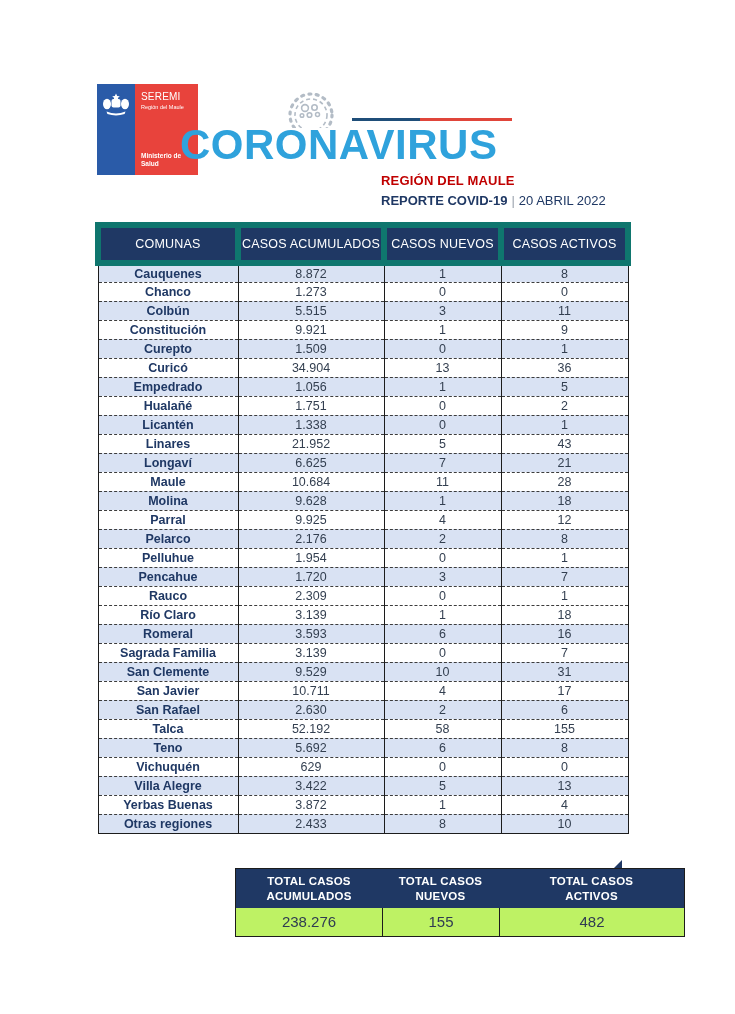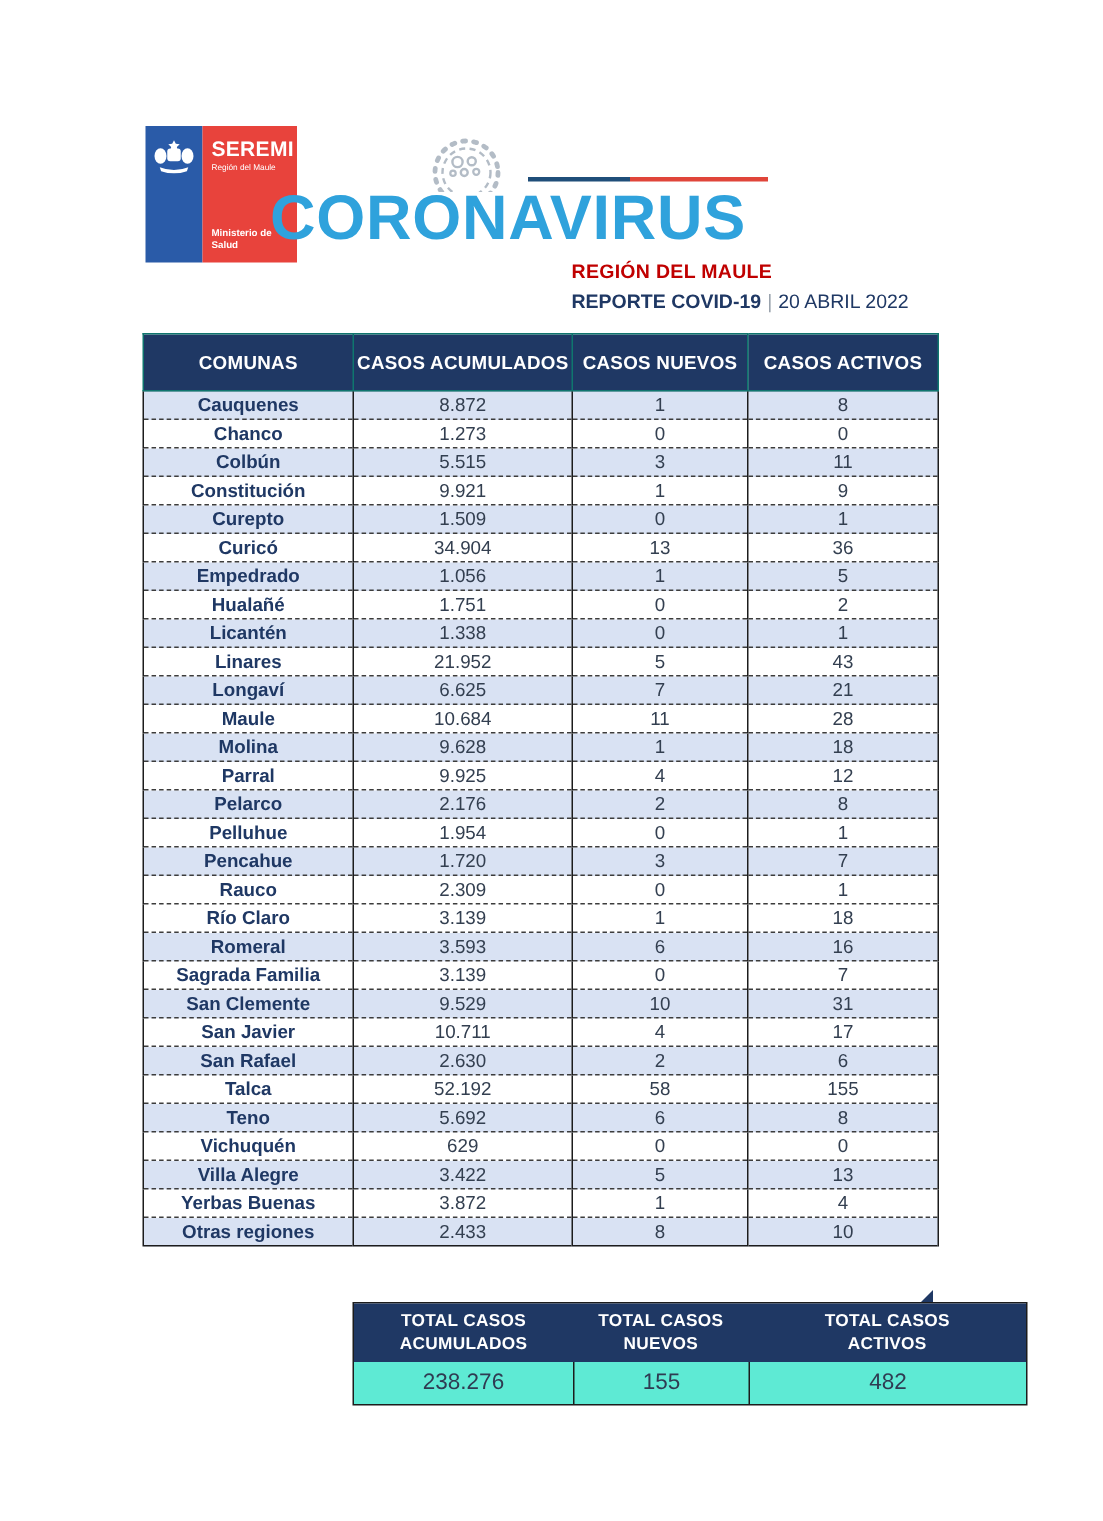--- a/index.html
+++ b/index.html
@@ -4,21 +4,21 @@
 <style>
   * { margin:0; padding:0; box-sizing:border-box; }
   html,body { background:#ffffff; }
   body { font-family:"Liberation Sans", sans-serif; }
   .page { position:relative; width:735px; height:1014px; background:#fff; overflow:hidden; }
 
   
   .logo { position:absolute; left:97px; top:84px; width:101px; height:91px; display:flex; }
   .logo-blue { width:38px; background:#2a5ba8; display:flex; justify-content:center; padding-top:7px; }
   .logo-red { width:63px; background:#e8433c; color:#fff; display:flex; flex-direction:column; padding:7px 0 7px 6px; }
-  .logo-seremi { font-size:14px; font-weight:bold; letter-spacing:.2px; }
+  .logo-seremi { font-size:10px; font-weight:normal; letter-spacing:.2px; }
   .logo-region { font-size:5.5px; margin-top:2px; }
   .logo-ministry { font-size:6.5px; font-weight:bold; margin-top:auto; line-height:8px; white-space:pre-line; }
 
   
   .brand-title { position:absolute; left:180px; top:124px; font-size:42px; font-weight:bold;
                  letter-spacing:.5px; color:#2fa2dc; line-height:1; }
   .virus-icon { position:absolute; left:276px; top:84px; }
   .flag-line { position:absolute; left:352px; top:118px; height:3px; display:flex; }
   .flag-line .navy { width:68px; height:3px; background:#1f4e79; }
   .flag-line .red  { width:92px; height:3px; background:#e0453a; }
@@ -29,37 +29,37 @@
   .sub-report { color:#1f3864; }
   .sub-report .rep-label { font-weight:bold; }
   .sub-report .sep { color:#9aa3ad; font-weight:normal; padding:0 4px; }
 
   
   .data-table { position:absolute; left:95px; top:222px; width:530px;
                 border-collapse:collapse; table-layout:fixed; font-size:12.5px;
                 border:1.5px solid #1c1c1c; }
   .data-table col.c1 { width:140px; } .data-table col.c2 { width:146px; }
   .data-table col.c3 { width:117px; } .data-table col.c4 { width:127px; }
-  .data-table th { background:#1f3864; color:#fff; font-weight:bold; height:38px;
-                   text-align:center; border:1px solid #0f766e; font-size:12.5px; letter-spacing:.2px; }
+  .data-table th { background:#1f3864; color:#fff; font-weight:normal; height:38px;
+                   text-align:center; border:6px solid #0f766e; font-size:12.5px; letter-spacing:.2px; }
   .data-table td { height:19px; text-align:center; color:#333f50;
                    border-left:1px solid #1c1c1c; border-right:1px solid #1c1c1c;
                    border-bottom:1px dashed #3c3c3c; background:#fff; }
   .data-table td.comuna { font-weight:bold; color:#1f3864; }
   .data-table tr.alt td { background:#d9e2f3; }
 
   .corner-fold { position:absolute; left:614px; top:860px; width:0; height:0;
                  border-left:8px solid transparent; border-bottom:8px solid #1f3864; }
 
   
   .totals { position:absolute; left:235px; top:868px; width:450px; border:1.5px solid #1c1c1c; }
   .totals-header { display:flex; background:#1f3864; color:#fff; text-align:center; }
   .totals-hcell { font-size:11.5px; font-weight:bold; line-height:15px; padding:5px 0 4px;
                   white-space:pre-line; letter-spacing:.2px; }
-  .totals-values { display:flex; background:#5eead4; color:#2f3b52; text-align:center; }
+  .totals-values { display:flex; background:#bef264; color:#2f3b52; text-align:center; }
   .totals-vcell { font-size:15px; padding:5px 0 6px; border-left:1px solid #1c1c1c; }
   .totals-vcell:first-child { border-left:none; }
   .w1 { width:146px; } .w2 { width:117px; } .w3 { width:127px; flex:1; }
 </style>
 </head>
 <body>
 
 <div class="page">
 
   <div class="logo">

